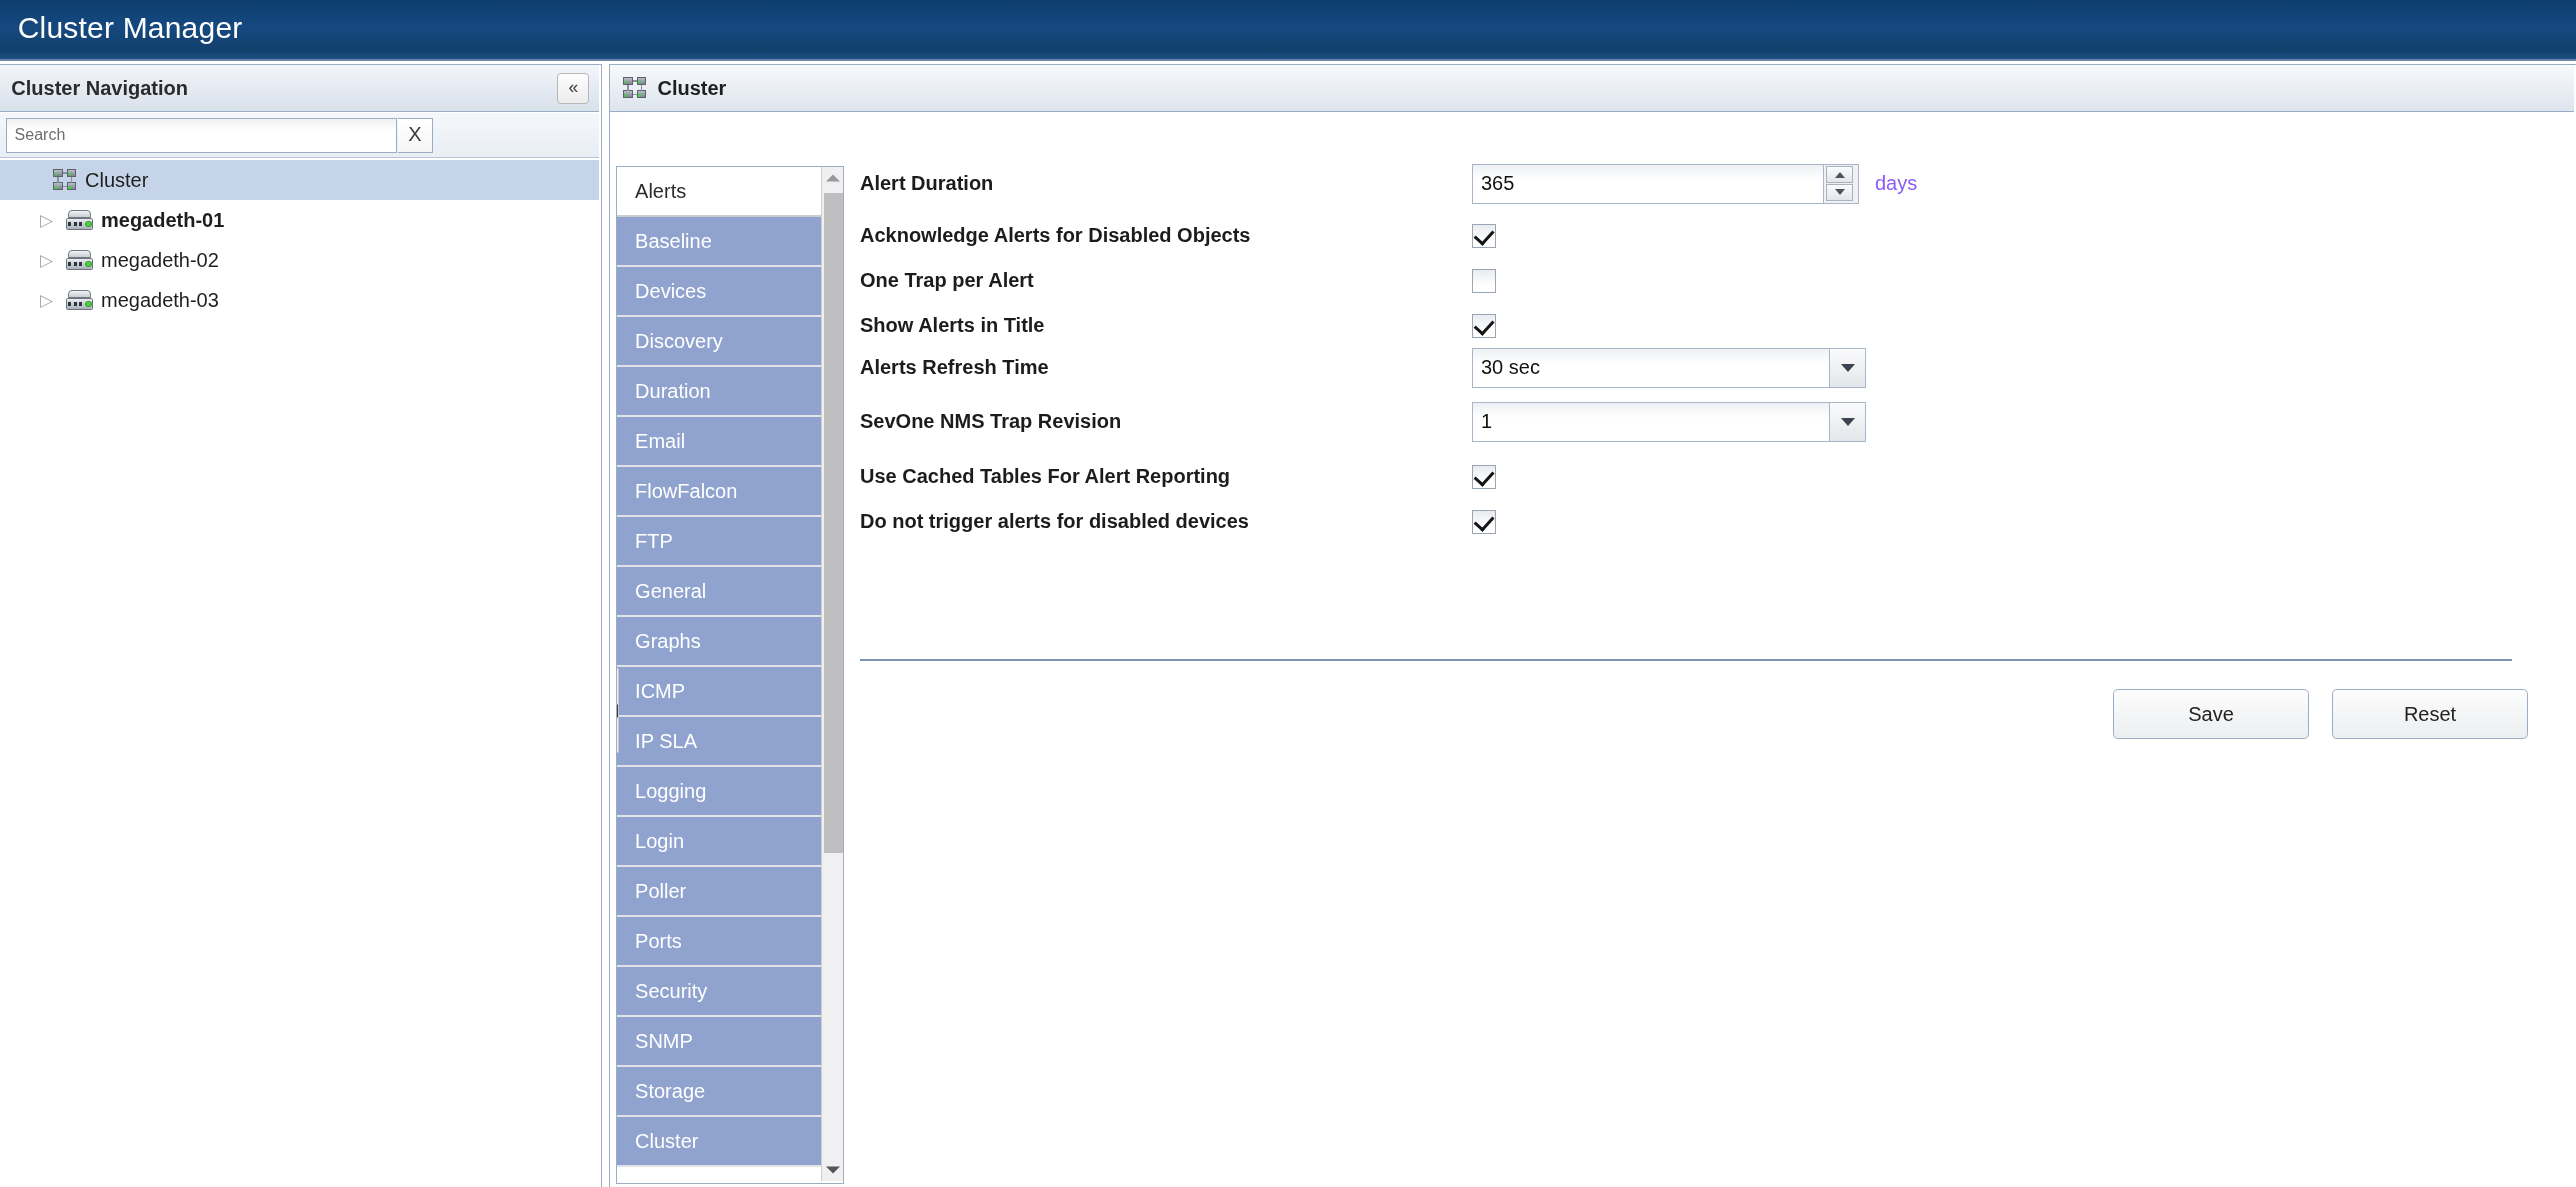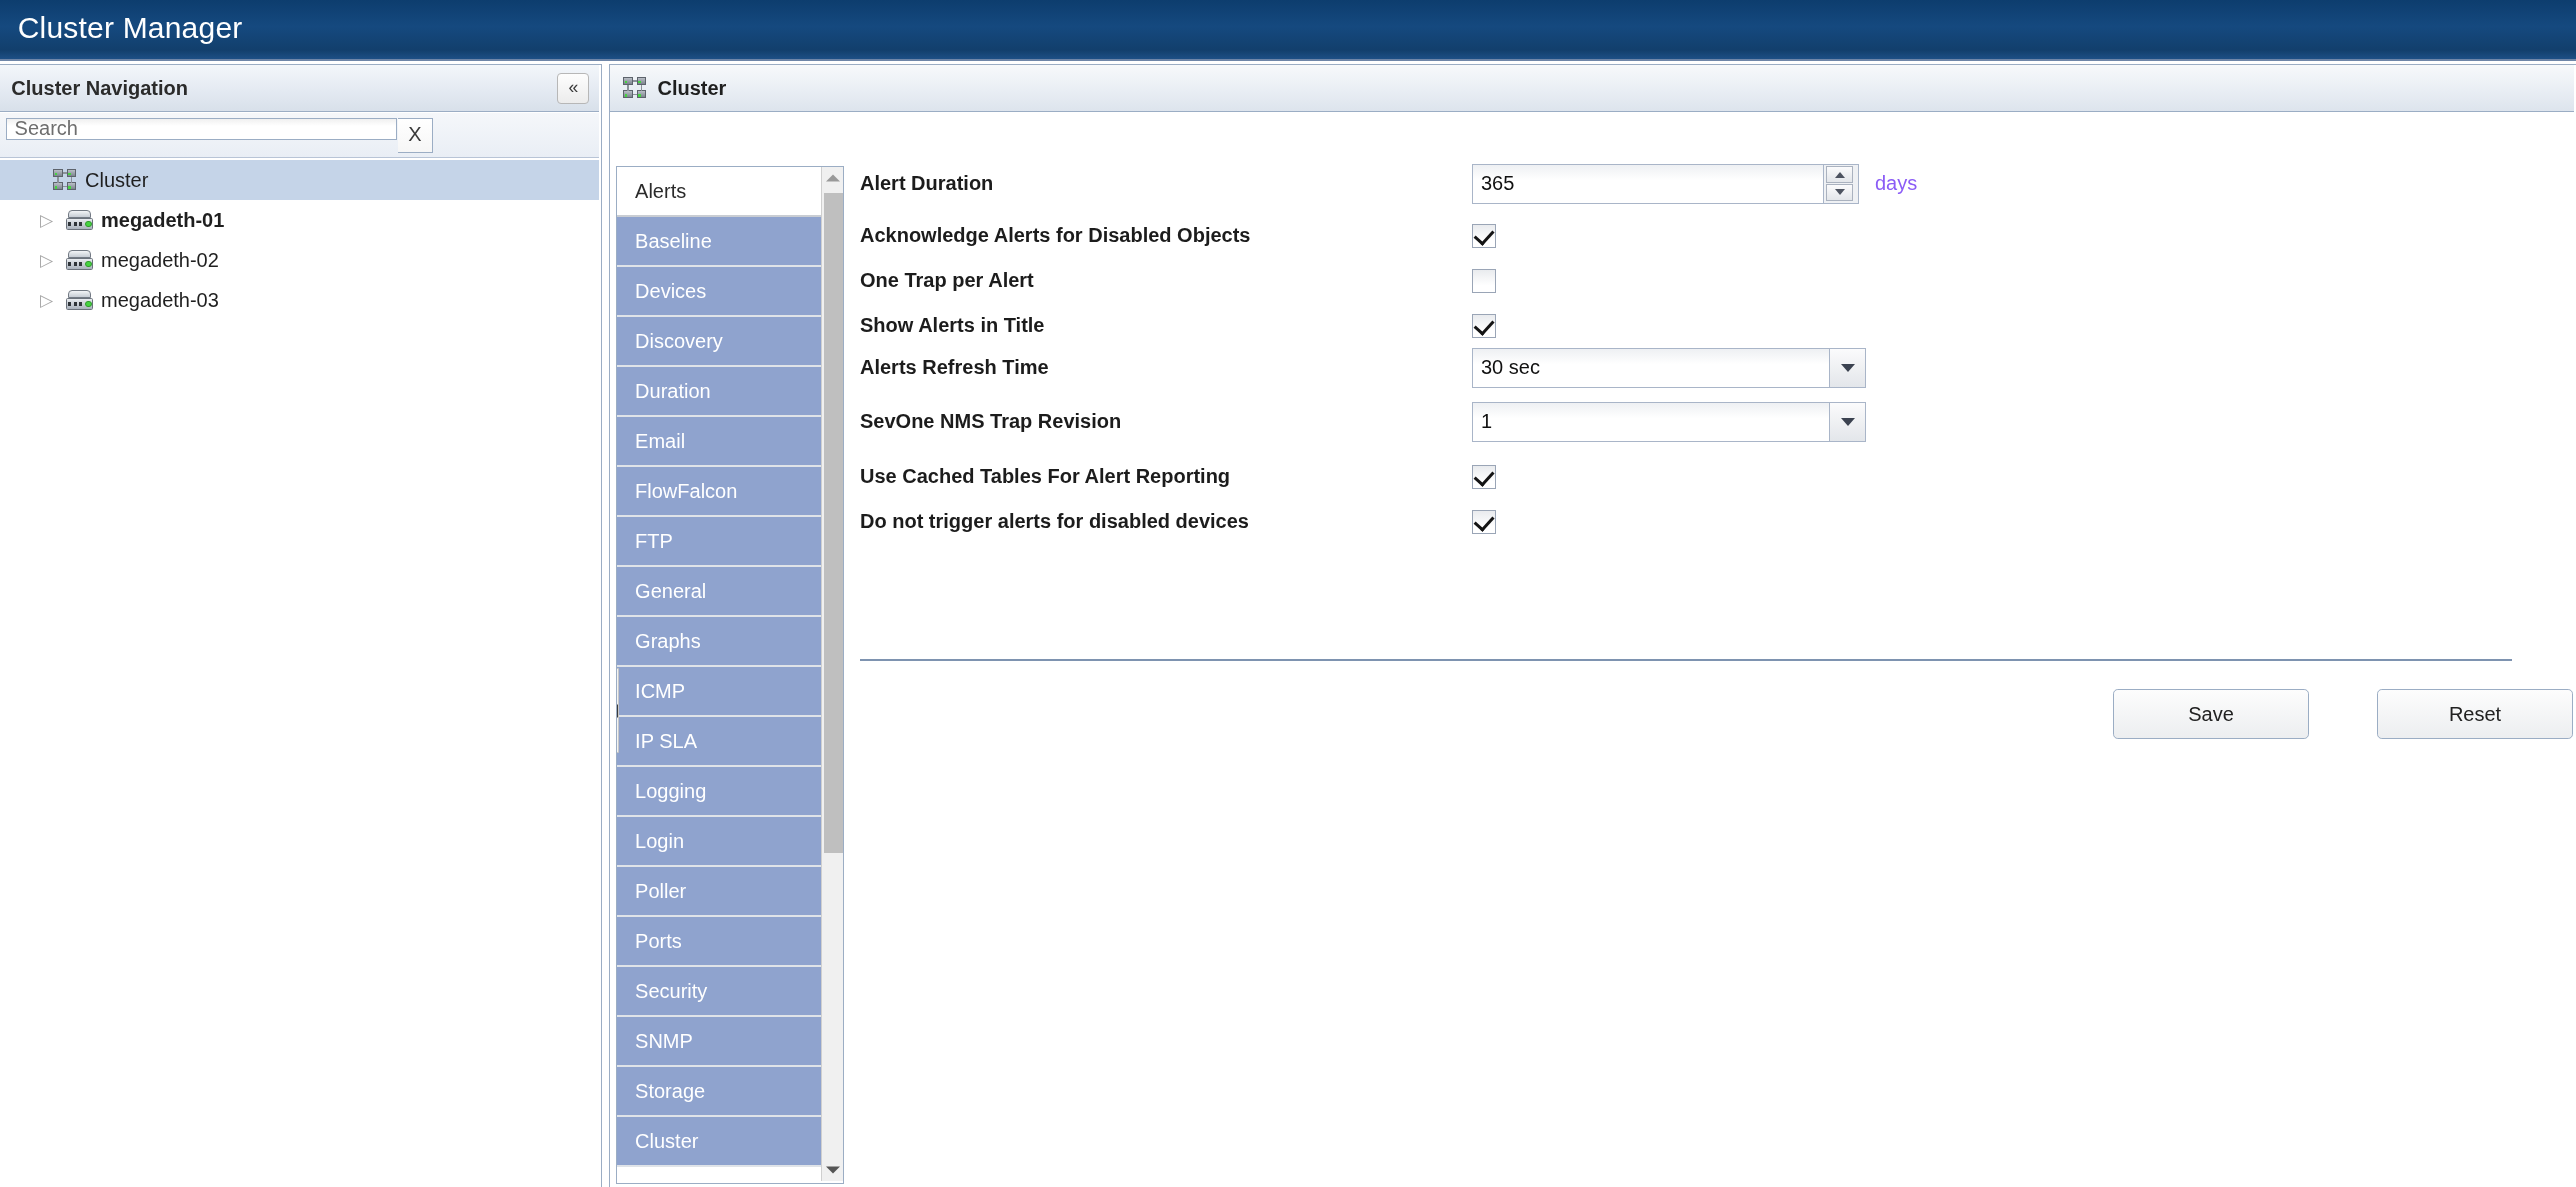--- a/index.html
+++ b/index.html
@@ -75,25 +75,25 @@
   #nav-search-row {
     position: absolute;
     left: 0; top: 48px;
     width: 599px; height: 45px;
     background: linear-gradient(to bottom, #f5f7fa 0%, #e9eef5 100%);
     border-bottom: 1.6px solid #b8c4d6;
   }
   #nav-search-input {
     position: absolute;
     left: 6.4px; top: 4.8px;
-    width: 391px; height: 22px;
+    width: 391px; height: 35px;
     background: linear-gradient(to bottom, #f0f0f0 0%, #ffffff 35%, #ffffff 100%);
     border: 1.6px solid #9badc4;
     font-family: "Liberation Sans", sans-serif;
-    font-size: 20px;
+    font-size: 16px;
     color: #6e6e6e;
     padding-left: 7.2px;
     outline: none;
   }
   #nav-search-input::placeholder { color: #6e6e6e; opacity: 1; }
   #nav-search-clear {
     position: absolute;
     left: 398px; top: 4.8px;
     width: 35px; height: 35px;
     background: linear-gradient(to bottom, #ffffff 0%, #f6f6f6 100%);
@@ -504,21 +504,21 @@
     width: 196px; height: 50px;
     background: linear-gradient(to bottom, #fdfdfd 0%, #eceef0 100%);
     border: 1.6px solid #9badc4;
     border-radius: 4.8px;
     font-family: "Liberation Sans", sans-serif;
     font-size: 20px;
     color: #222222;
     cursor: pointer;
   }
   #save-button { left: 1253px; }
-  #reset-button { left: 1472px; margin-left: 45px; }
+  #reset-button { left: 1472px; }
 </style>
 </head>
 <body>
 
 <div id="app-titlebar">
   <div id="app-title">Cluster Manager</div>
 </div>
 
 <div id="nav-panel">
 

